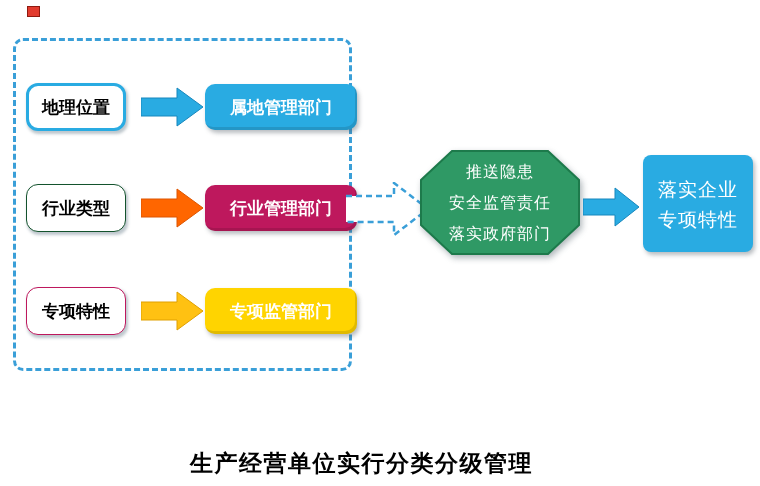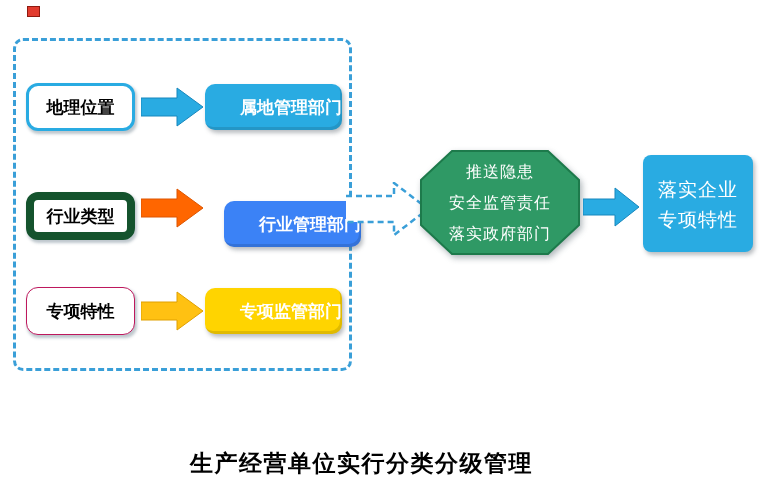--- a/index.html
+++ b/index.html
@@ -7,40 +7,40 @@
   .canvas{position:relative;width:760px;height:486px;background:#ffffff;overflow:hidden;}
 
   .red-marker{position:absolute;left:27px;top:6px;width:13px;height:11px;
     background:#e23b2e;border:1px solid #8f1a10;box-sizing:border-box;}
 
   .dashed-panel{position:absolute;left:13px;top:38px;width:339px;height:333px;
     border:3px dashed #3a9fd8;border-radius:10px;box-sizing:border-box;background:transparent;}
 
   .row{position:absolute;left:0;top:0;width:760px;height:0;}
 
-  .criterion-box{position:absolute;left:26px;width:109px;height:48px;
+  .criterion-box{position:absolute;left:26px;width:100px;height:48px;
     background:#ffffff;border-radius:12px;box-sizing:border-box;
     display:flex;align-items:center;justify-content:center;
     font-size:17px;font-weight:bold;color:#000;
     box-shadow:1.5px 2.5px 3px rgba(110,130,145,.45);}
   .row1 .criterion-box{top:83px;border:3px solid #29abe2;}
-  .row2 .criterion-box{top:192px;border:8px solid #14532d;}
+  .row2 .criterion-box{top:184px;border:1px solid #14532d;}
   .row3 .criterion-box{top:287px;border:1px solid #be185d;}
 
   .arrow-svg{position:absolute;left:141px;width:64px;height:44px;}
   .row1 .arrow-svg{top:85px;}
   .row2 .arrow-svg{top:186px;}
   .row3 .arrow-svg{top:289px;}
 
-  .department-box{position:absolute;left:205px;width:137px;height:46px;
-    border-radius:10px;display:flex;align-items:center;justify-content:flex-end;
+  .department-box{position:absolute;left:205px;width:152px;height:46px;
+    border-radius:10px;display:flex;align-items:center;justify-content:center;
     font-size:17px;font-weight:bold;color:#ffffff;
     box-shadow:2px 3px 4px rgba(80,90,100,.4), inset -2px -3px 0 rgba(0,0,0,.12);}
   .row1 .department-box{top:84px;background:#29abe2;}
-  .row2 .department-box{top:201px;background:#3b82f6;margin-left:19px;}
+  .row2 .department-box{top:185px;background:#be185d;}
   .row3 .department-box{top:288px;background:#ffd400;}
 
   .dashed-arrow{position:absolute;left:346px;top:182px;width:84px;height:54px;}
 
   .octagon-node{position:absolute;left:420px;top:150px;width:160px;height:105px;}
   .octagon-node svg{position:absolute;left:0;top:0;filter:drop-shadow(2px 3px 3px rgba(80,95,105,.45));}
   .octagon-text{position:absolute;inset:0;display:flex;flex-direction:column;
     align-items:center;justify-content:center;color:#ffffff;
     font-size:16px;line-height:31px;letter-spacing:1px;text-align:center;}
 

